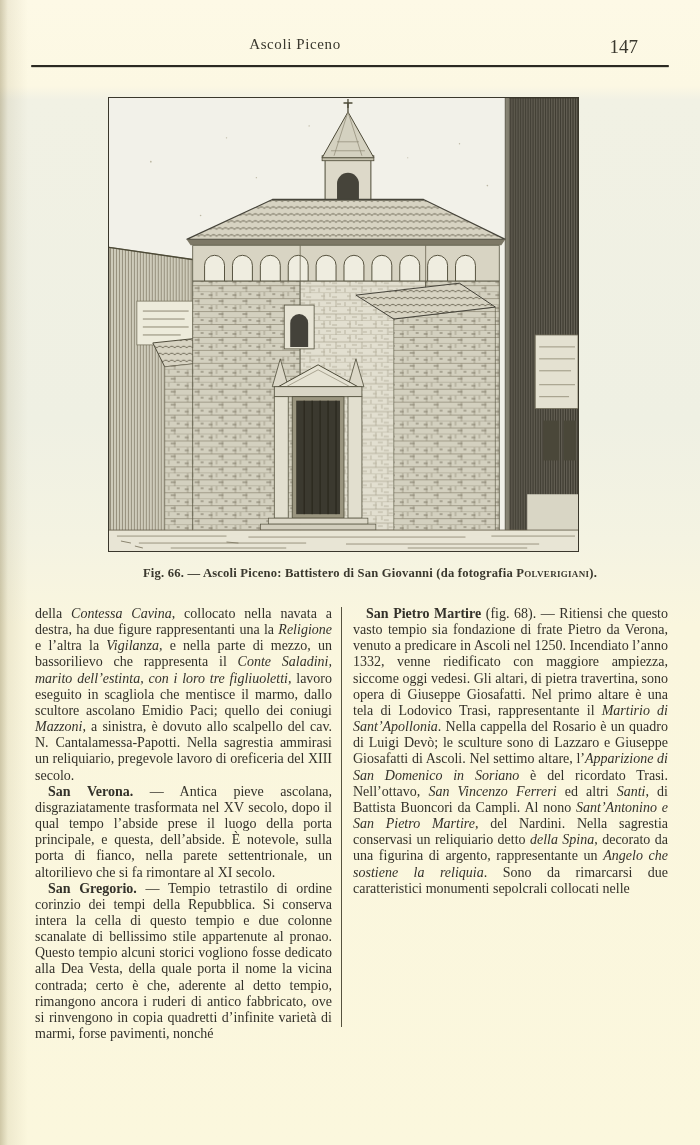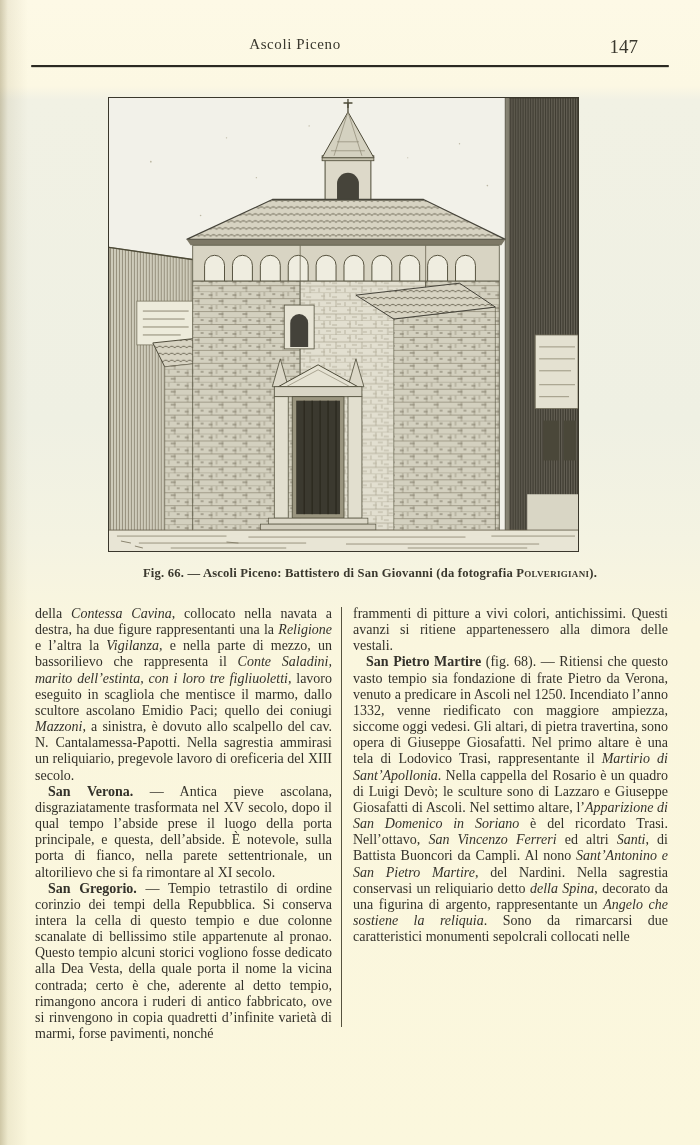--- a/index.html
+++ b/index.html
@@ -183,17 +183,16 @@
 
   <div class="figure-caption"><span>Fig. 66. — Ascoli Piceno: Battistero di San Giovanni (da fotografia </span><span class="sc">Polverigiani</span><span>).</span></div>
 
   <div class="col col-left">
       <p class="para"><span>della </span><span class="it">Contessa Cavina</span><span>, collocato nella navata a destra, ha due figure rappresentanti una la </span><span class="it">Religione</span><span> e l’altra la </span><span class="it">Vigilanza</span><span>, e nella parte di mezzo, un bassorilievo che rappresenta il </span><span class="it">Conte Saladini, marito dell’estinta, con i loro tre figliuoletti</span><span>, lavoro eseguito in scagliola che mentisce il marmo, dallo scultore ascolano Emidio Paci; quello dei coniugi </span><span class="it">Mazzoni</span><span>, a sinistra, è dovuto allo scalpello del cav. N. Cantalamessa-Papotti. Nella sagrestia ammirasi un reliquiario, pregevole lavoro di oreficeria del XIII secolo.</span></p>
       <p class="para indent"><span class="bd">San Verona.</span><span> — Antica pieve ascolana, disgraziatamente trasformata nel XV secolo, dopo il qual tempo l’abside prese il luogo della porta principale, e questa, dell’abside. È notevole, sulla porta di fianco, nella parete settentrionale, un altorilievo che si fa rimontare al XI secolo.</span></p>
       <p class="para indent"><span class="bd">San Gregorio.</span><span> — Tempio tetrastilo di ordine corinzio dei tempi della Repubblica. Si conserva intera la cella di questo tempio e due colonne scanalate di bellissimo stile appartenute al pronao. Questo tempio alcuni storici vogliono fosse dedicato alla Dea Vesta, della quale porta il nome la vicina contrada; certo è che, aderente al detto tempio, rimangono ancora i ruderi di antico fabbricato, ove si rinvengono in copia quadretti d’infinite varietà di marmi, forse pavimenti, nonché</span></p>
     </div>
   <div class="col-divider"></div>
   <div class="col col-right">
-      <p class="para"><span>frammenti di pitture a vivi colori, antichissimi. Questi avanzi si ritiene appartenessero alla dimora delle vestali.</span></p>
       <p class="para indent"><span class="bd">San Pietro Martire</span><span> (fig. 68). — Ritiensi che questo vasto tempio sia fondazione di frate Pietro da Verona, venuto a predicare in Ascoli nel 1250. Incendiato l’anno 1332, venne riedificato con maggiore ampiezza, siccome oggi vedesi. Gli altari, di pietra travertina, sono opera di Giuseppe Giosafatti. Nel primo altare è una tela di Lodovico Trasi, rappresentante il </span><span class="it">Martirio di Sant’Apollonia</span><span>. Nella cappella del Rosario è un quadro di Luigi Devò; le sculture sono di Lazzaro e Giuseppe Giosafatti di Ascoli. Nel settimo altare, l’</span><span class="it">Apparizione di San Domenico in Soriano</span><span> è del ricordato Trasi. Nell’ottavo, </span><span class="it">San Vincenzo Ferreri</span><span> ed altri </span><span class="it">Santi</span><span>, di Battista Buoncori da Campli. Al nono </span><span class="it">Sant’Antonino e San Pietro Martire</span><span>, del Nardini. Nella sagrestia conservasi un reliquiario detto </span><span class="it">della Spina</span><span>, decorato da una figurina di argento, rappresentante un </span><span class="it">Angelo che sostiene la reliquia</span><span>. Sono da rimarcarsi due caratteristici monumenti sepolcrali collocati nelle</span></p>
     </div>
 
 </div>
 
 </body></html>

